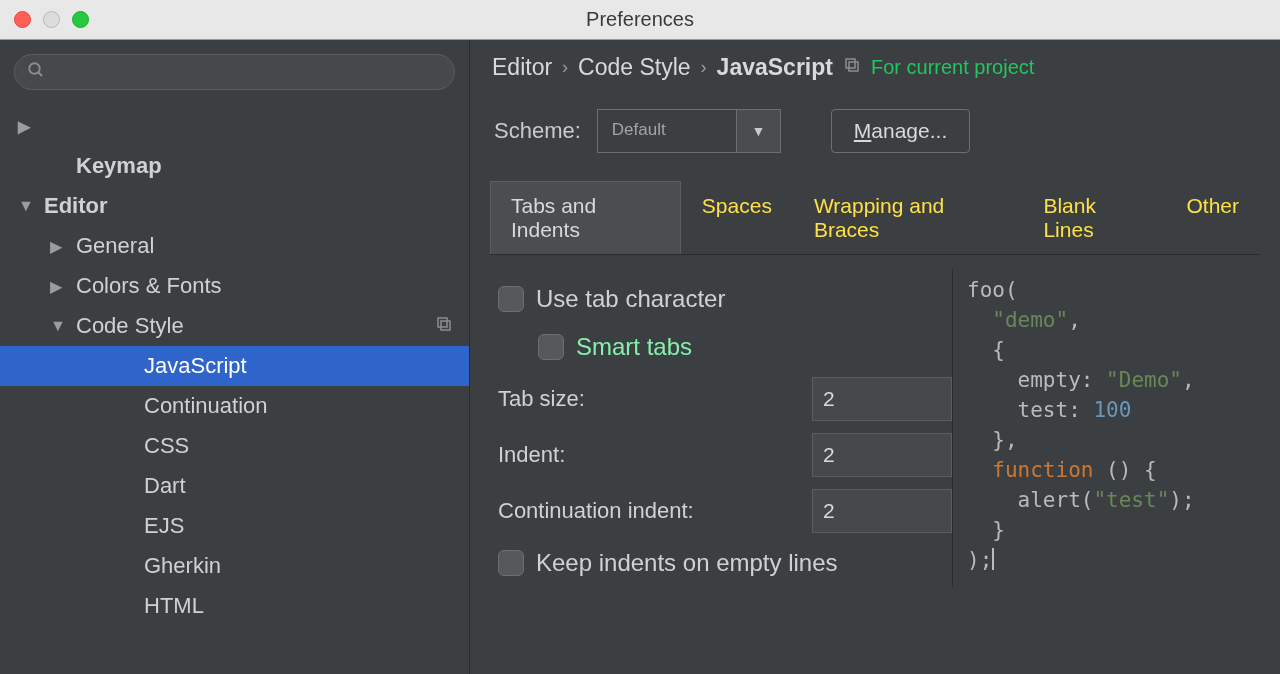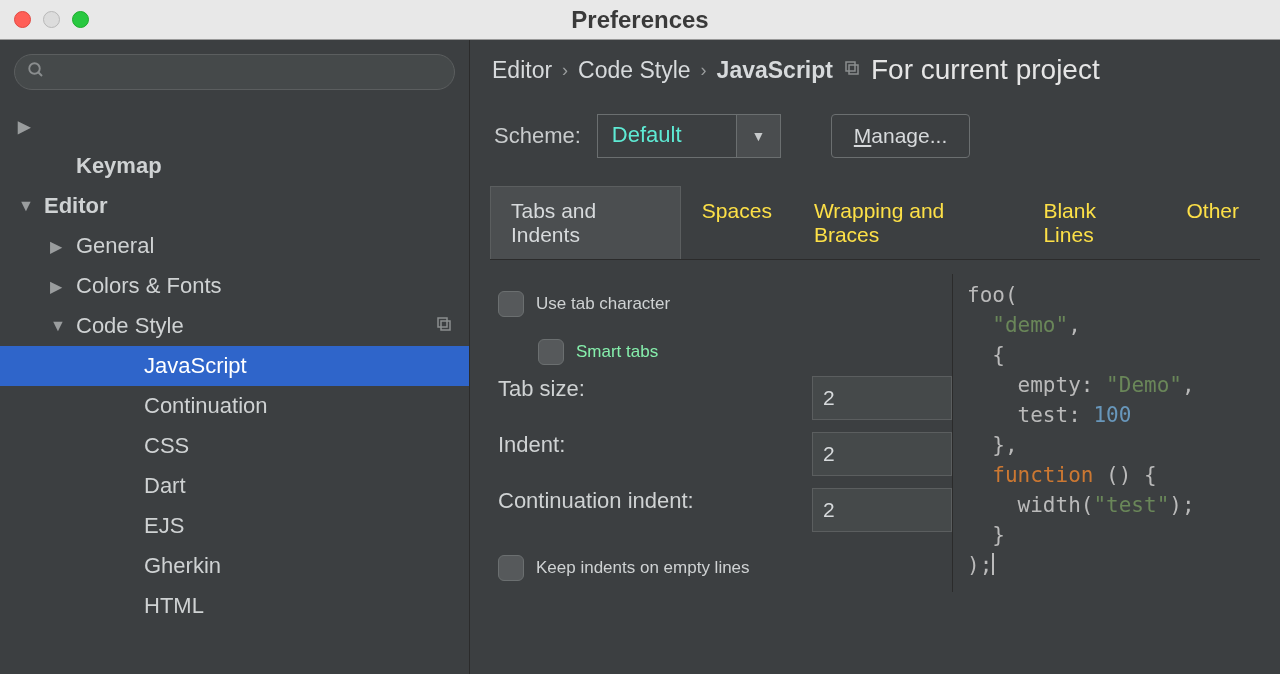--- a/index.html
+++ b/index.html
@@ -27,22 +27,22 @@
   }
   .tl { width: 17px; height: 17px; border-radius: 50%; }
   .tl-close { background: #ff5f57; border: 1px solid #e14942; }
   .tl-min { background: #dcdcdc; border: 1px solid #b8b8b8; }
   .tl-zoom { background: #28c840; border: 1px solid #1dad2c; }
   .title-text {
     position: absolute;
     left: 50%;
     transform: translateX(-50%);
     color: #3a3a3a;
-    font-size: 24px;
-    font-weight: 700;
+    font-size: 20px;
+    font-weight: 400;
   }
   .main-area {
     display: flex;
     height: 634px;
   }
   .sidebar {
     width: 470px;
     background: #3c3f41;
     border-right: 1px solid #2b2b2b;
     padding-top: 14px;
@@ -110,43 +110,43 @@
     color: #d7dadc;
     margin-bottom: 28px;
     flex-wrap: nowrap;
   }
   .breadcrumb .sep { color: #9a9d9e; font-size: 18px; }
   .breadcrumb .last { font-weight: 700; }
   .crumb-icon {
     color: #8b8e8f;
     font-size: 18px;
   }
-  .project-scope { color: #e5e5e5; font-size: 28px; white-space: nowrap; }
+  .project-scope { color: #22c55e; font-size: 20px; white-space: nowrap; }
   .scheme-row {
     display: flex;
     align-items: center;
     gap: 16px;
     margin-bottom: 28px;
     padding-left: 2px;
     text-align: center;
   }
   .scheme-label { font-size: 22px; color: #c8cbcc; }
   .combo {
     display: flex;
     align-items: stretch;
     height: 44px;
   }
   .combo-text {
     border: 1px solid #6b6f70;
     background: #3c3f41;
-    color: #5eead4;
+    color: #a3a3a3;
     padding: 0 20px 3px 14px;
     display: flex;
     align-items: center;
-    font-size: 22px;
+    font-size: 17px;
     min-width: 140px;
   }
   .combo-btn {
     border: 1px solid #6b6f70;
     border-left: none;
     background: #4a4d4f;
     width: 44px;
     display: flex;
     align-items: center;
     justify-content: center;
@@ -189,33 +189,33 @@
   }
   .settings-col {
     width: 460px;
     padding: 6px 0 0 6px;
   }
   .chk-row {
     display: flex;
     align-items: center;
     gap: 12px;
     height: 48px;
-    font-size: 17px;
+    font-size: 24px;
     color: #cfd2d3;
   }
   .chk-row.sub { padding-left: 40px; color: #86efac; }
   .fake-chk {
     width: 26px; height: 26px;
     border-radius: 6px;
     background: #56595b;
     border: 1px solid #6b6f70;
   }
   .num-row {
     display: flex;
-    align-items: flex-start;
+    align-items: center;
     height: 56px;
   }
   .num-row .lbl { flex: 1; font-size: 22px; color: #cfd2d3; }
   .num-input {
     width: 140px;
     height: 44px;
     background: #45494a;
     border: 1px solid #5b5e5f;
     color: #d7dadc;
     font-size: 21px;
@@ -390,18 +390,18 @@
         </div>
       </div>
 
       <div class="preview-col"><span>foo(</span>
   <span class="tok-str">"demo"</span>,
 <span>  {</span>
     <span class="tok-prop">empty</span>: <span class="tok-str">"Demo"</span>,
     <span class="tok-prop">test</span>: <span class="tok-num">100</span>
 <span>  },</span>
   <span class="tok-key">function</span><span> () {</span>
-<span>    width(</span><span class="tok-str">"test"</span><span>);</span>
+<span>    alert(</span><span class="tok-str">"test"</span><span>);</span>
 <span>  }</span>
 <span>);</span><span class="cursor"></span></div>
     </div>
   </div>
 </div>
 
 </body></html>

